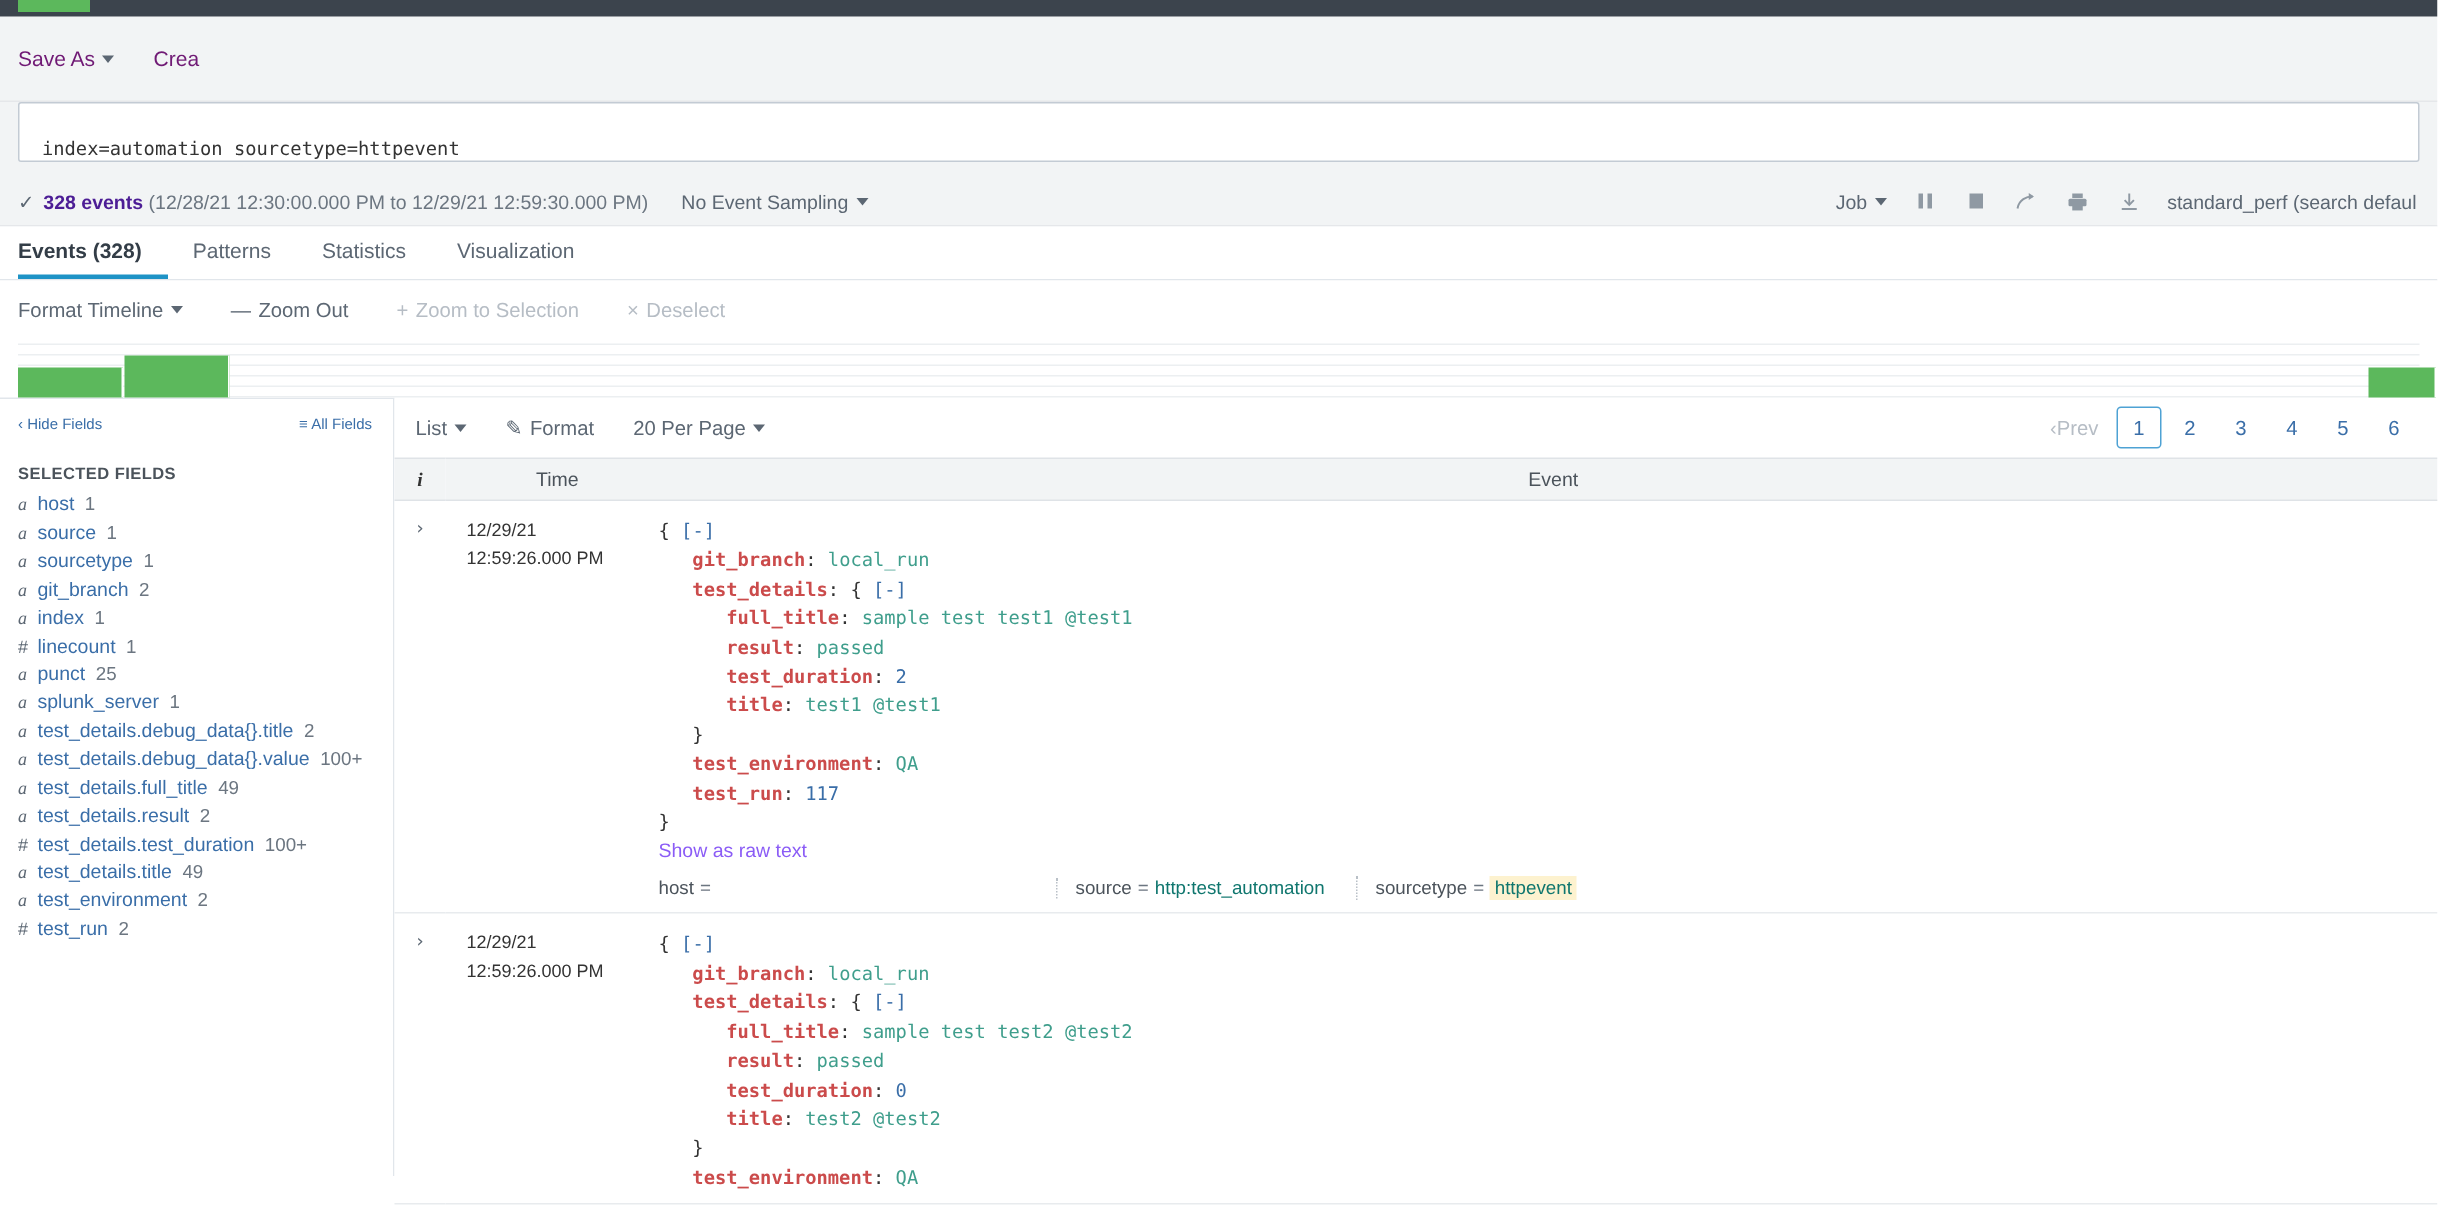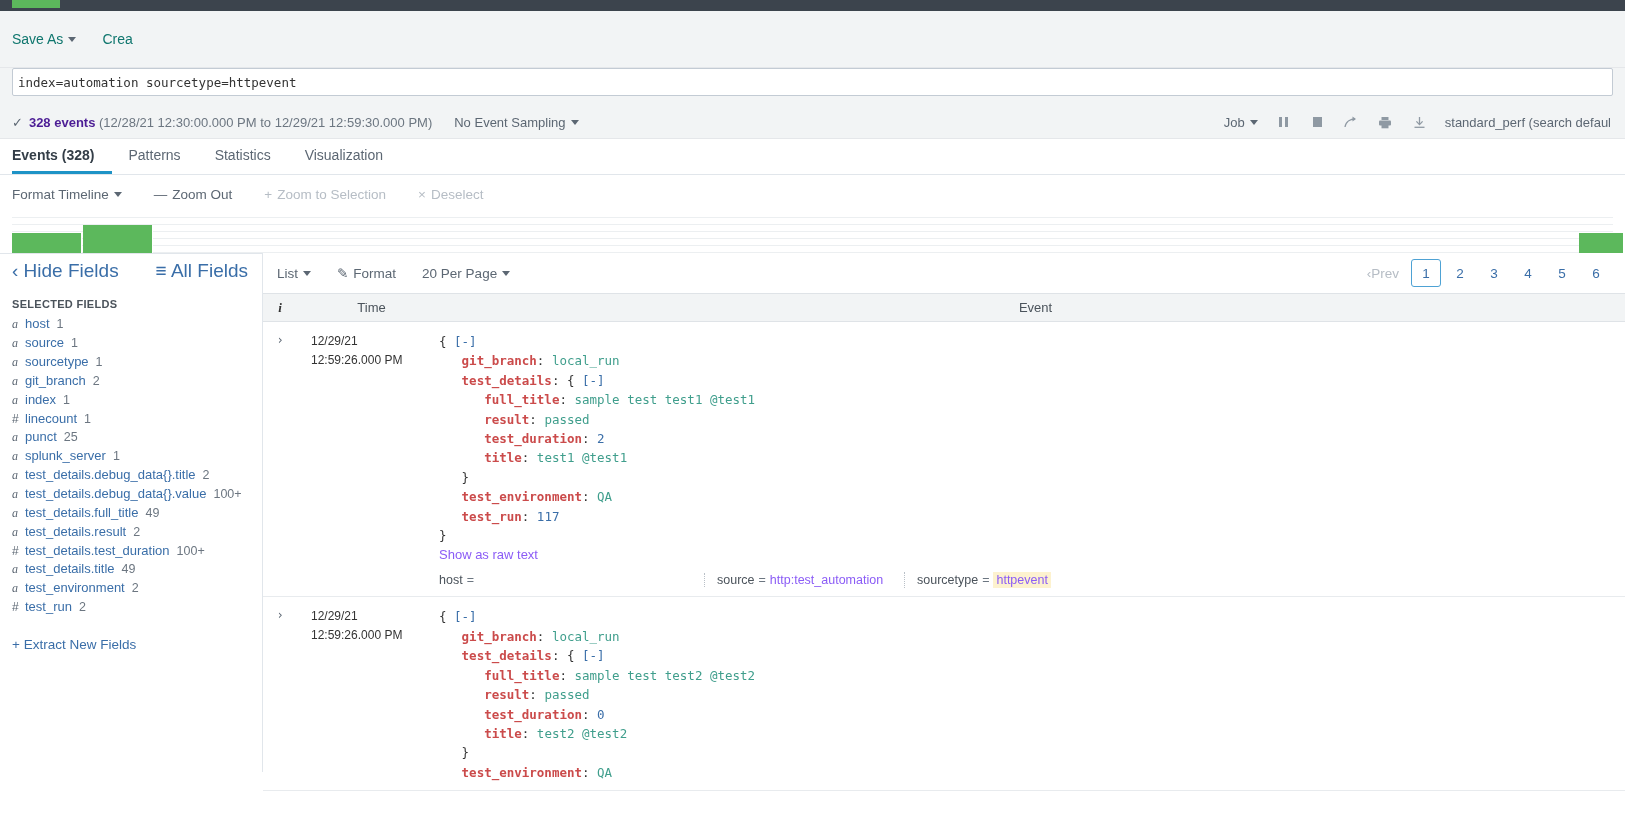--- a/index.html
+++ b/index.html
@@ -37,47 +37,47 @@
   }
   .page-title {
     font-size: 24px;
     color: #333d47;
     font-weight: 400;
     flex: 1;
     letter-spacing: -0.2px;
   }
   .head-actions { display: flex; align-items: center; gap: 26px; }
   .head-link {
-    color: #0f766e;
+    color: #701a75;
     font-size: 14px;
     cursor: pointer;
     white-space: nowrap;
   }
   .caret {
     display: inline-block;
     width: 0; height: 0;
     border-left: 4px solid transparent;
     border-right: 4px solid transparent;
     border-top: 5px solid #5c6773;
     margin-left: 5px;
     vertical-align: 2px;
   }
   
   .searchwrap {
     background: #f2f4f5;
     padding: 0 12px 10px 12px;
   }
   .searchbar {
-    height: 28px;
+    height: 40px;
     background: #ffffff;
     border: 1px solid #c3cbd4;
     border-radius: 2px;
     display: flex;
-    align-items: center;
-    padding: 0 3px;
+    align-items: flex-end;
+    padding: 0 13px;
   }
   .searchbar input {
     border: 0;
     outline: 0;
     width: 100%;
     font-family: "DejaVu Sans Mono", monospace;
     font-size: 12.5px;
     color: #333333;
     background: transparent;
   }
@@ -178,21 +178,21 @@
     border-top: 1px solid #e1e6eb;
     background: #ffffff;
     padding: 0 0 0 0;
     flex: none;
   }
   .sb-head {
     display: flex;
     align-items: center;
     height: 34px;
     padding: 0 14px 0 12px;
-    font-size: 19px;
+    font-size: 10px;
   }
   .sb-head-link { color: #3a6ea8; cursor: pointer; }
   .sb-head-link.right { margin-left: auto; }
   .sb-section {
     font-size: 11px;
     font-weight: bold;
     color: #4b535b;
     letter-spacing: 0.3px;
     padding: 10px 12px 4px 12px;
   }
@@ -314,21 +314,21 @@
   .meta {
     display: flex;
     align-items: baseline;
     padding-right: 14px;
     border-left: 1px dotted #b9c0c7;
     padding-left: 12px;
   }
   .meta:first-child { border-left: 0; padding-left: 0; }
   .meta-k { color: #4b535b; }
   .meta-eq { margin: 0 4px; color: #6c7681; }
-  .meta-v { color: #8b5cf6; cursor: pointer; }
+  .meta-v { color: #0f766e; cursor: pointer; }
   .meta-v.hl { background: #fdf2cf; padding: 1px 3px; }
   .m-host { width: 265px; }
   .m-source { width: 200px; }
 </style>
 </head>
 <body>
 
 <div class="appbar">
   <div class="appbar-logo"></div>
 </div>
@@ -519,24 +519,20 @@
           <span class="ftype str">a</span>
           <span class="fname">test_environment</span>
           <span class="fcount">2</span>
         </div>
         <div class="field">
           <span class="ftype">#</span>
           <span class="fname">test_run</span>
           <span class="fcount">2</span>
         </div>
       </div>
-    <div class="sb-extract">
-      <span>+</span>
-      <span>Extract New Fields</span>
-    </div>
   </div>
 
   <div class="results">
     <div class="res-toolbar">
       <span class="res-btn"><span>List</span><span class="caret"></span></span>
       <span class="res-btn"><span class="sym">✎</span><span>Format</span></span>
       <span class="res-btn"><span>20 Per Page</span><span class="caret"></span></span>
       <div class="pager" id="pager">
           <span class="pg disabled">
             <span>‹ </span>

